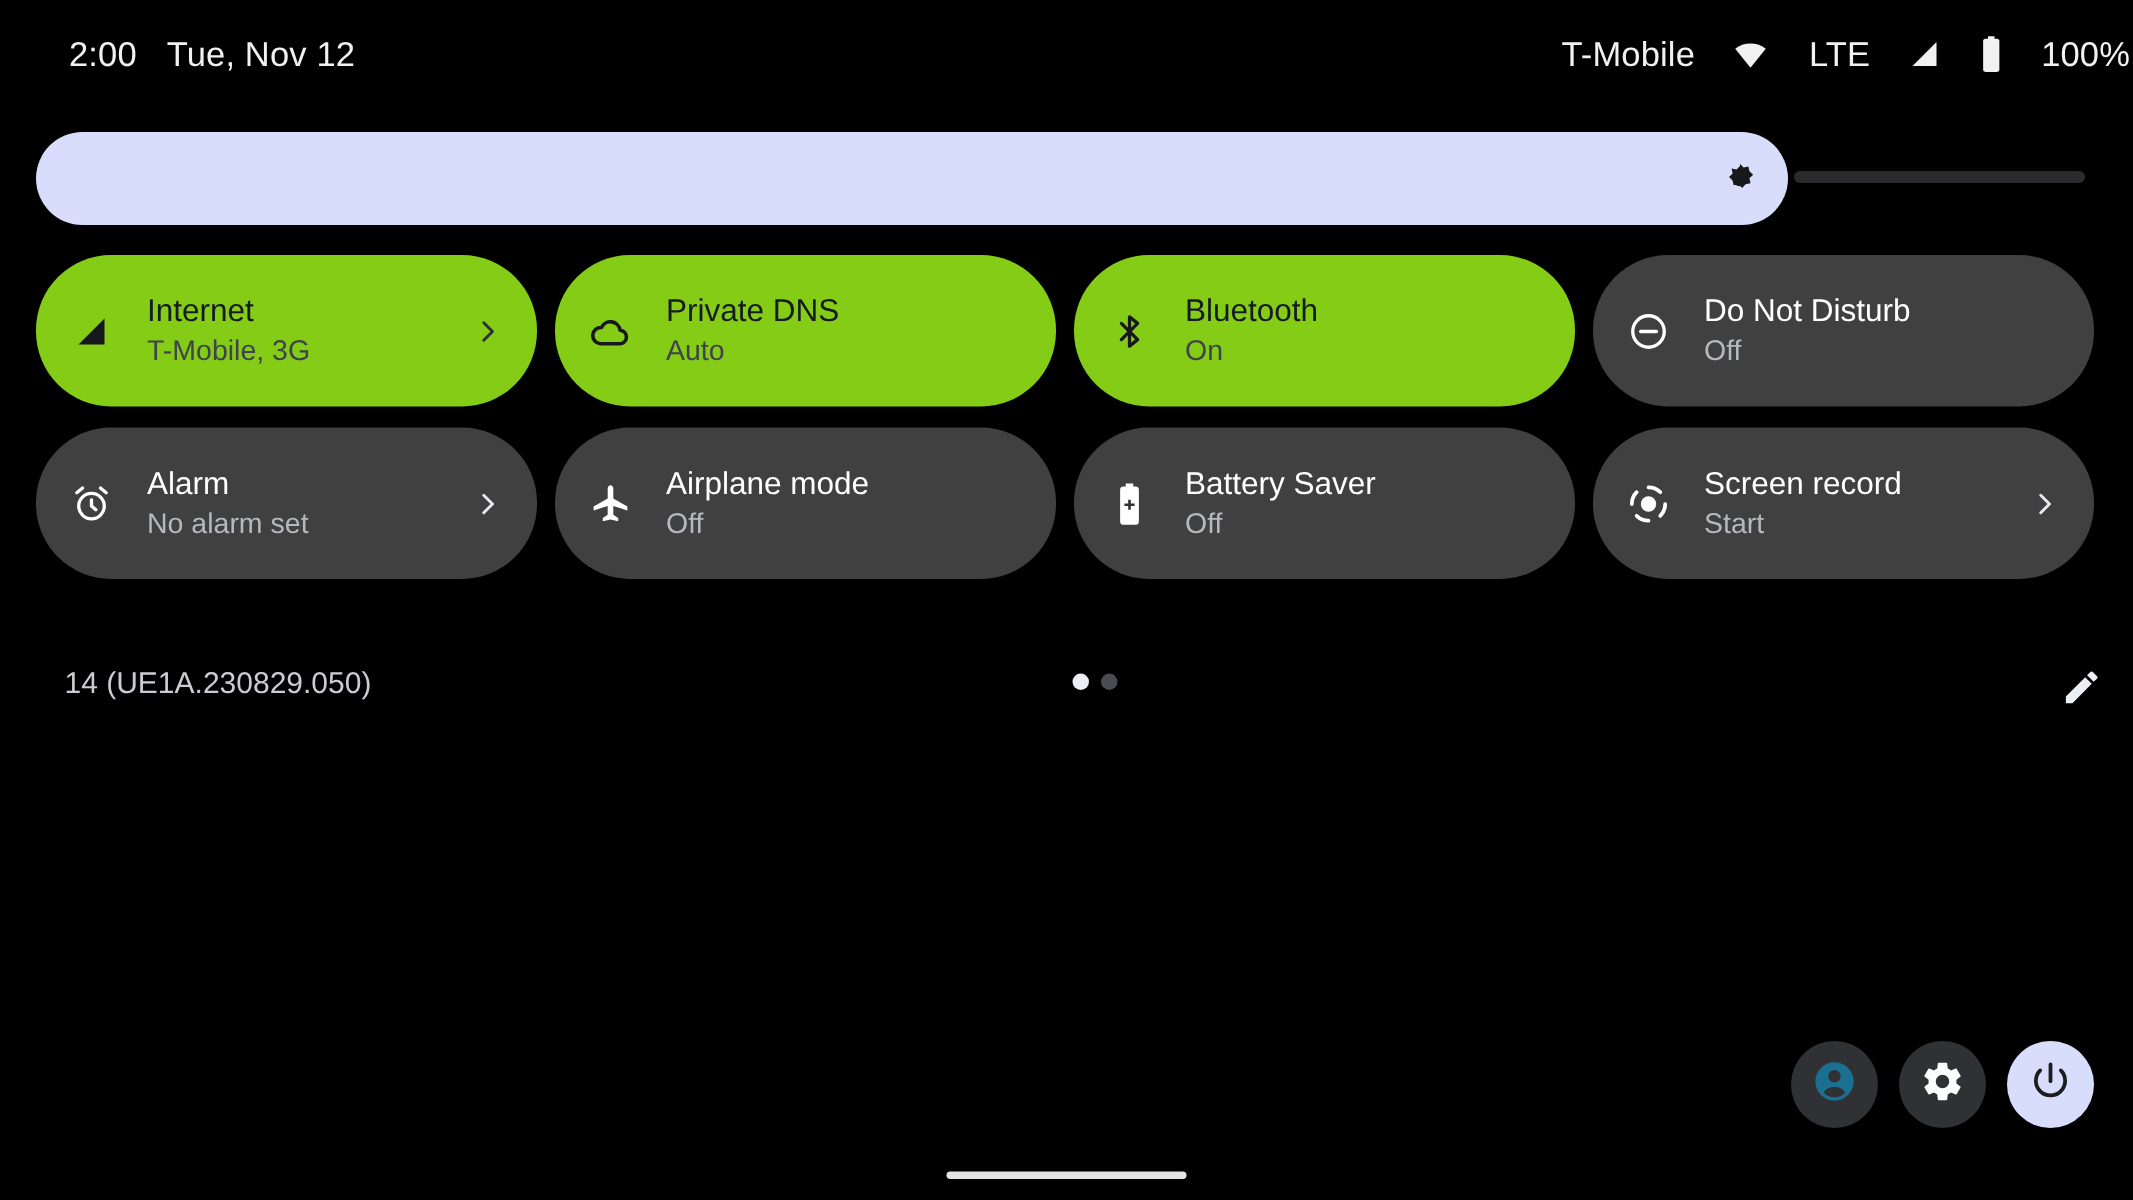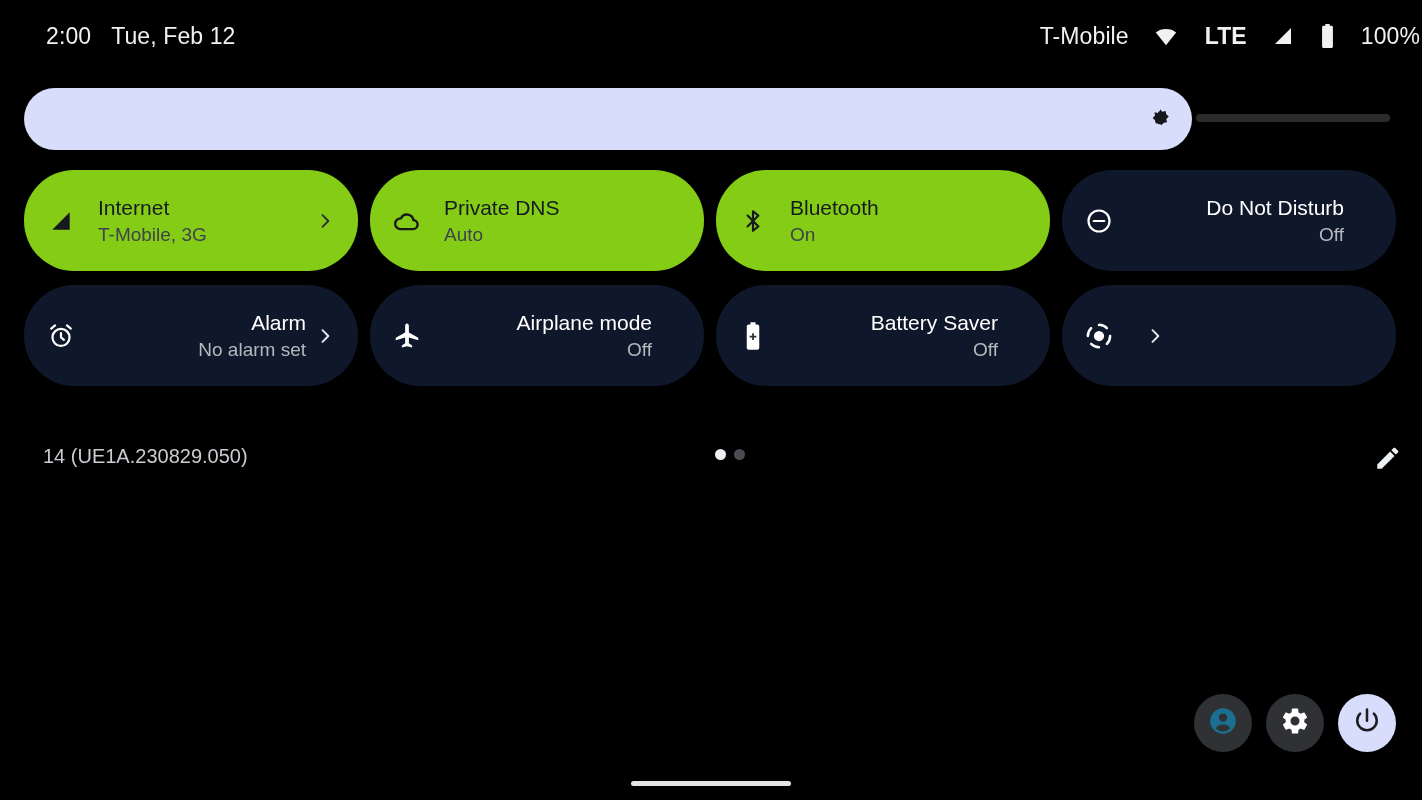--- a/index.html
+++ b/index.html
@@ -53,21 +53,20 @@
   .status-carrier {
     color: #f1f1f1;
     font-size: 23px;
     letter-spacing: 0.1px;
   }
   .status-lte {
     color: #f1f1f1;
     font-size: 23px;
     letter-spacing: 0.1px;
     margin-left: 2px;
-    font-weight: bold;
   }
   .status-batt-pct {
     color: #f1f1f1;
     font-size: 23px;
     letter-spacing: 0.1px;
     margin-left: 1px;
   }
   .sicon { display:block; }
 
   
@@ -120,22 +119,21 @@
     align-items: center;
     padding: 0 22px 0 20px;
     box-sizing: border-box;
     position: relative;
     cursor: pointer;
   }
   .tile.active {
     background: #84cc16;
   }
   .tile.inactive {
-    background: #0f172a;
-    text-align: right;
+    background: #404040;
   }
   .tile-icon {
     width: 34px;
     height: 34px;
     flex: 0 0 34px;
     display: flex;
     align-items: center;
     justify-content: center;
     margin-right: 20px;
   }
@@ -252,21 +250,21 @@
   }
 </style>
 </head>
 <body>
 
 <div id="screen">
 
   <div id="status-bar">
     <div class="status-left">
       <span class="status-clock">2:00</span>
-      <span class="status-date">Tue, Feb 12</span>
+      <span class="status-date">Tue, Nov 12</span>
     </div>
     <div class="status-right">
       <span class="status-carrier">T-Mobile</span>
       <span>
         <svg class="sicon" width="26" height="26" viewBox="0 0 24 24" fill="#f1f1f1">
           <path d="M12 20.5 2.6 8.7C5.2 6.7 8.4 5.6 12 5.6s6.8 1.1 9.4 3.1L12 20.5z"></path>
         </svg>
       </span>
       <span class="status-lte">LTE</span>
       <span>
@@ -403,20 +401,24 @@
     <div class="tile inactive">
       <span class="tile-icon">
         <svg width="30" height="30" viewBox="0 0 24 24" fill="none" stroke="#ffffff" stroke-width="2" stroke-linecap="round">
           <circle cx="12" cy="12" r="4.1" fill="#ffffff" stroke="none"></circle>
           <path d="M12 3.1a8.9 8.9 0 0 1 6.3 2.6"></path>
           <path d="M20.9 12a8.9 8.9 0 0 1-2.6 6.3"></path>
           <path d="M12 20.9a8.9 8.9 0 0 1-6.3-2.6"></path>
           <path d="M3.1 12a8.9 8.9 0 0 1 2.6-6.3"></path>
         </svg>
       </span>
+      <span class="tile-text">
+        <span class="tile-label">Screen record</span>
+        <span class="tile-sub">Start</span>
+      </span>
       <span class="tile-chevron">
         <svg width="20" height="20" viewBox="0 0 24 24" fill="none" stroke="#e8e9ec" stroke-width="2.3" stroke-linecap="round" stroke-linejoin="round">
           <path d="M9 5l7 7-7 7"></path>
         </svg>
       </span>
     </div>
 
   </div>
 
   <div id="qs-footer">

